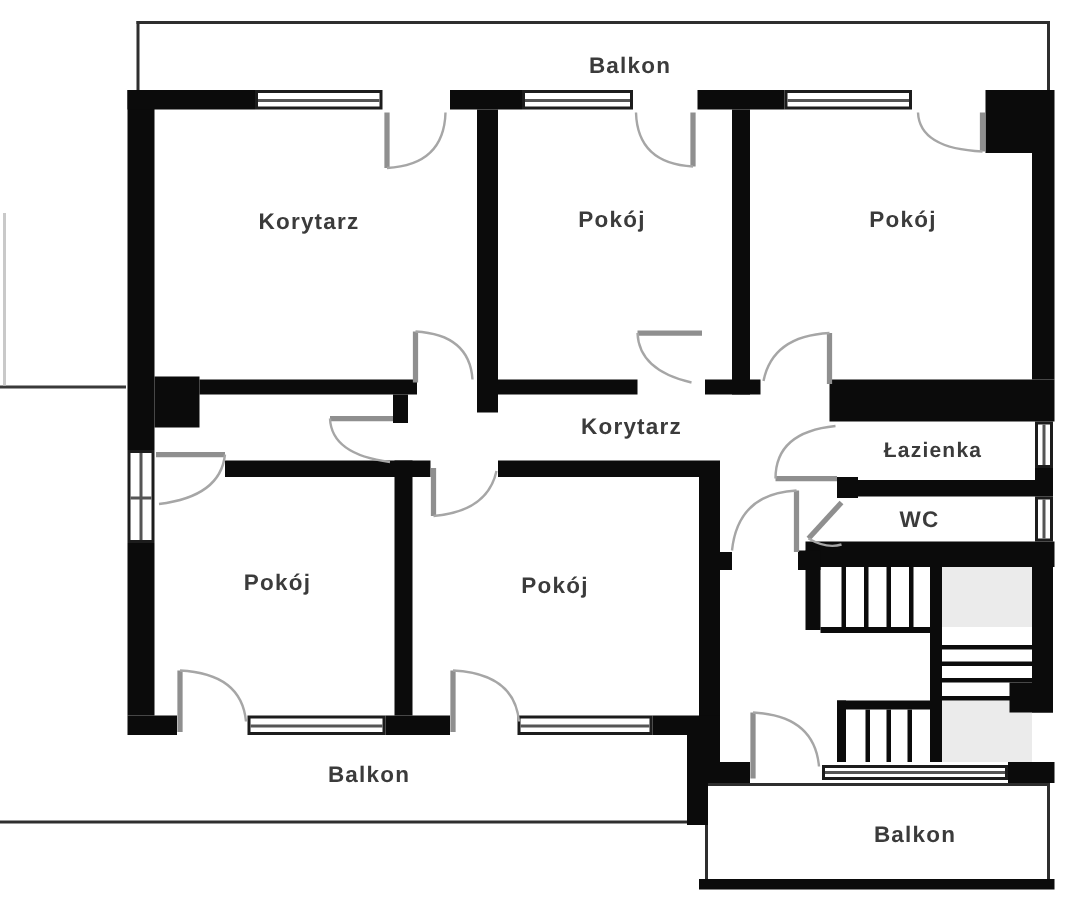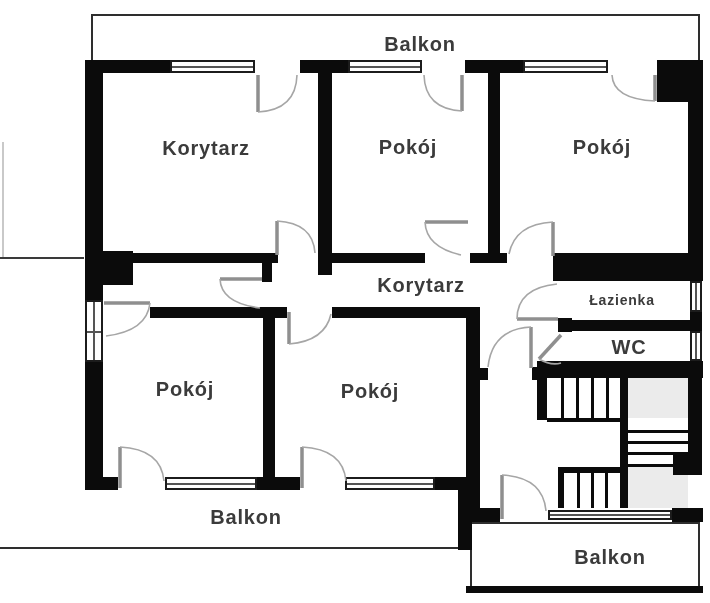--- a/index.html
+++ b/index.html
@@ -12,21 +12,21 @@
   }
   .wall{position:absolute; background:var(--wall);}
   .gray{position:absolute; background:var(--landing);}
   .tline{position:absolute;}
   .win{position:absolute; background:#fff; border:2px solid #1c1c1c; box-sizing:border-box;}
   .win .mid-h{position:absolute; left:0; right:0; top:50%; margin-top:-1px; height:2px; background:#555;}
   .win .mid-v{position:absolute; top:0; bottom:0; left:50%; margin-left:-1px; width:2px; background:#555;}
   .win .div-h{position:absolute; left:0; right:0; height:2px; background:#555;}
   .label{
     position:absolute; transform:translate(-50%,-50%); color:var(--text);
-    font-size:20px; font-weight:600; letter-spacing:0.8px; white-space:nowrap;
+    font-size:15px; font-weight:600; letter-spacing:0.8px; white-space:nowrap;
     text-align:center; line-height:1.15;
   }
   .label.small{font-size:14px;}
   .label.wrap{white-space:normal; width:116px;}
   svg#doors{position:absolute; left:0; top:0; pointer-events:none;}
 </style>
 </head>
 <body>
 
 <div id="plan">
@@ -155,18 +155,18 @@
       <path d="M517,319 Q517,288 557,284"></path>
       <path d="M539,359 Q551,366 561,363"></path>
     </g>
   </svg>
     <div class="label" style="left:420px; top:44px;">Balkon</div>
     <div class="label" style="left:206px; top:148px;">Korytarz</div>
     <div class="label" style="left:408px; top:147px;">Pokój</div>
     <div class="label" style="left:602px; top:147px;">Pokój</div>
     <div class="label" style="left:421px; top:285px;">Korytarz</div>
     <div class="label small" style="left:622px; top:300px;">Łazienka</div>
-    <div class="label" style="left:629px; top:347px;">WC</div>
+    <div class="label" style="left:613px; top:347px;">WC</div>
     <div class="label" style="left:185px; top:389px;">Pokój</div>
     <div class="label" style="left:370px; top:391px;">Pokój</div>
     <div class="label" style="left:246px; top:517px;">Balkon</div>
     <div class="label" style="left:610px; top:557px;">Balkon</div>
   </div>
 
 </body></html>

